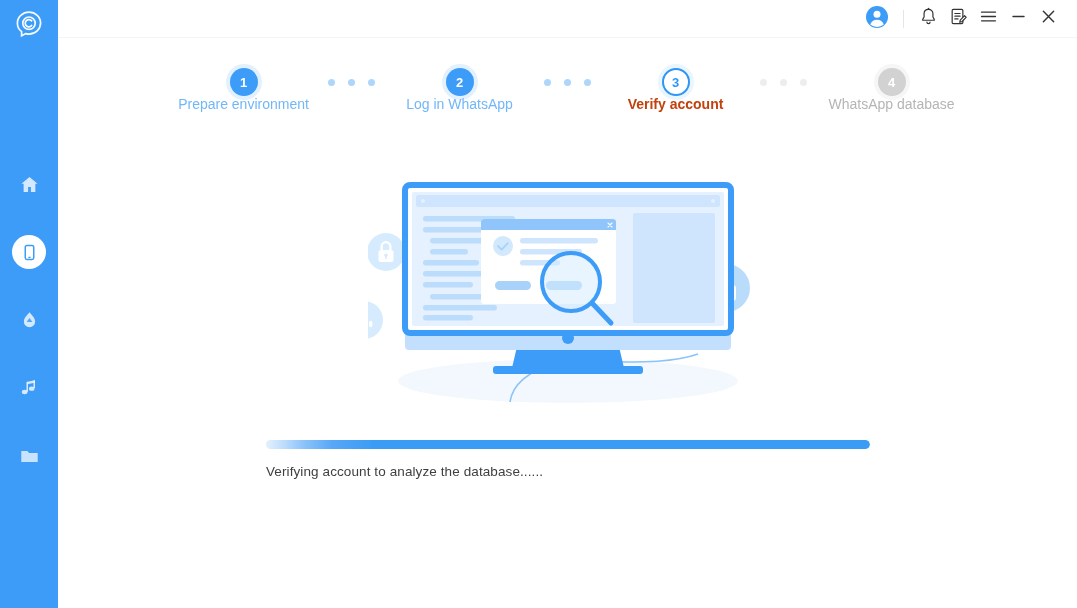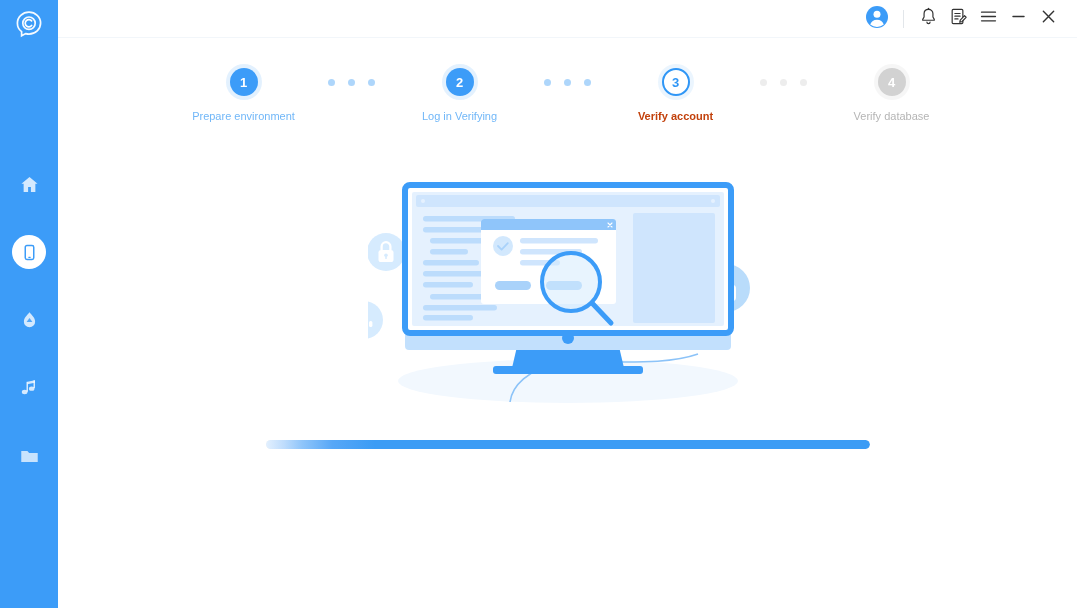--- a/index.html
+++ b/index.html
@@ -111,22 +111,21 @@
     color: #2f96f6;
     border: 2px solid #2f96f6;
     box-shadow: 0 0 0 4px rgba(60,156,248,0.10);
   }
   .step-circle.pending {
     background: #d2d2d2;
     color: #ffffff;
     box-shadow: 0 0 0 4px rgba(200,200,200,0.16);
   }
   .step-label {
-    margin-top: 14px;
-    font-size: 11px;
+    font-size: 14px;
     white-space: nowrap;
   }
   .step-label.done { color: #71b7f8; }
   .step-label.current { color: #c2410c; font-weight: bold; }
   .step-label.pending { color: #b5b5b5; }
 
   .dots {
     display: flex;
     align-items: center;
     gap: 13px;
@@ -312,21 +311,21 @@
       </div>
 
       <div class="dots">
         <span class="dot on"></span>
         <span class="dot on"></span>
         <span class="dot on"></span>
       </div>
 
       <div class="step">
         <div class="step-circle done">2</div>
-        <div class="step-label done">Log in Verifying</div>
+        <div class="step-label done">Log in WhatsApp</div>
       </div>
 
       <div class="dots">
         <span class="dot on"></span>
         <span class="dot on"></span>
         <span class="dot on"></span>
       </div>
 
       <div class="step">
         <div class="step-circle current">3</div>
@@ -334,21 +333,21 @@
       </div>
 
       <div class="dots">
         <span class="dot off"></span>
         <span class="dot off"></span>
         <span class="dot off"></span>
       </div>
 
       <div class="step">
         <div class="step-circle pending">4</div>
-        <div class="step-label pending">Verify database</div>
+        <div class="step-label pending">WhatsApp database</div>
       </div>
 
     </div>
 
     <div class="illus">
       <svg width="400" height="235" viewBox="0 0 400 235">
 
         <ellipse cx="200" cy="203" rx="170" ry="22" fill="#f2f8fe"></ellipse>
 
         <path d="M330 176c-40 14-100 4-140 10-30 5-46 22-48 38" fill="none" stroke="#8cc3f8" stroke-width="1.6"></path>
@@ -426,16 +425,17 @@
           <path d="M224 125l19 20" stroke="#3c9cf8" stroke-width="5" stroke-linecap="round"></path>
         </g>
 
       </svg>
     </div>
 
     <div class="progress-wrap">
       <div class="progress-track">
         <div class="progress-fill" style="width: 100%;"></div>
       </div>
+      <div class="progress-text">Verifying account to analyze the database......</div>
     </div>
 
   </div>
 </div>
 
 </body></html>

